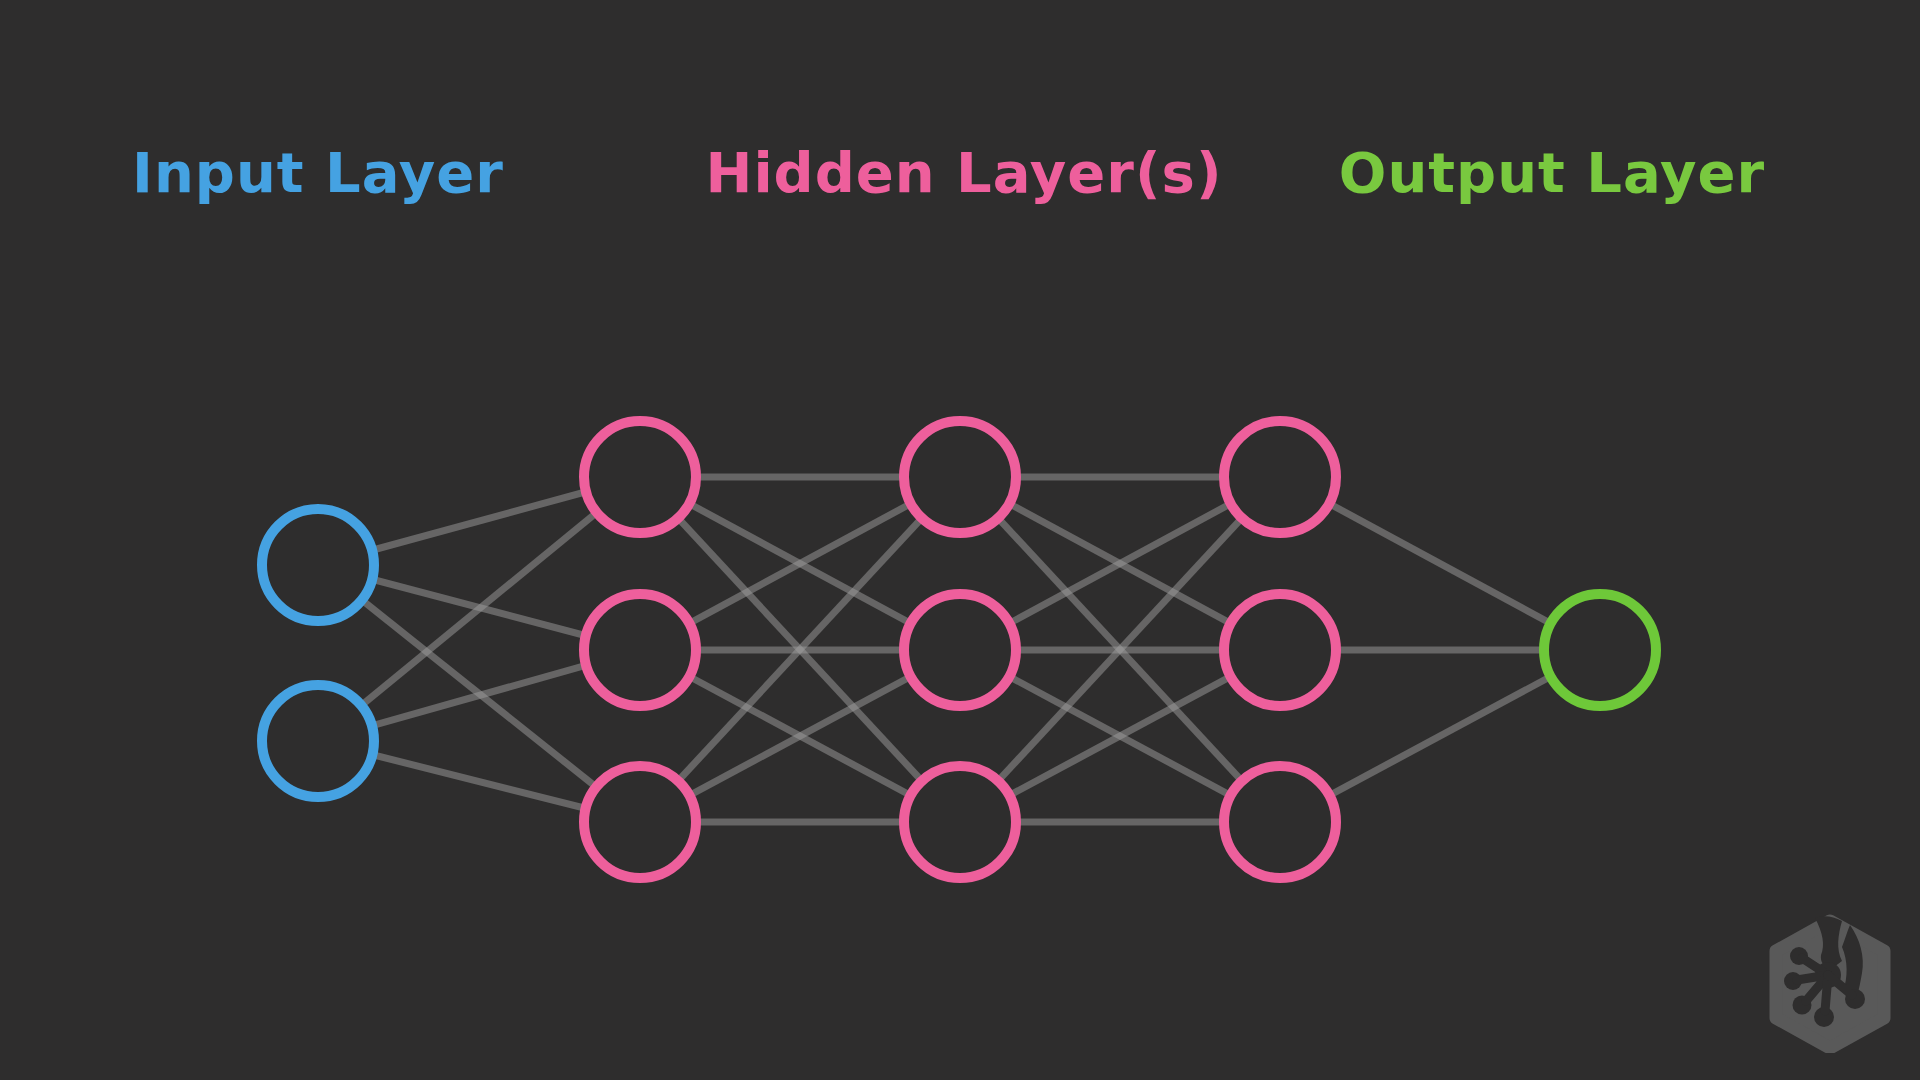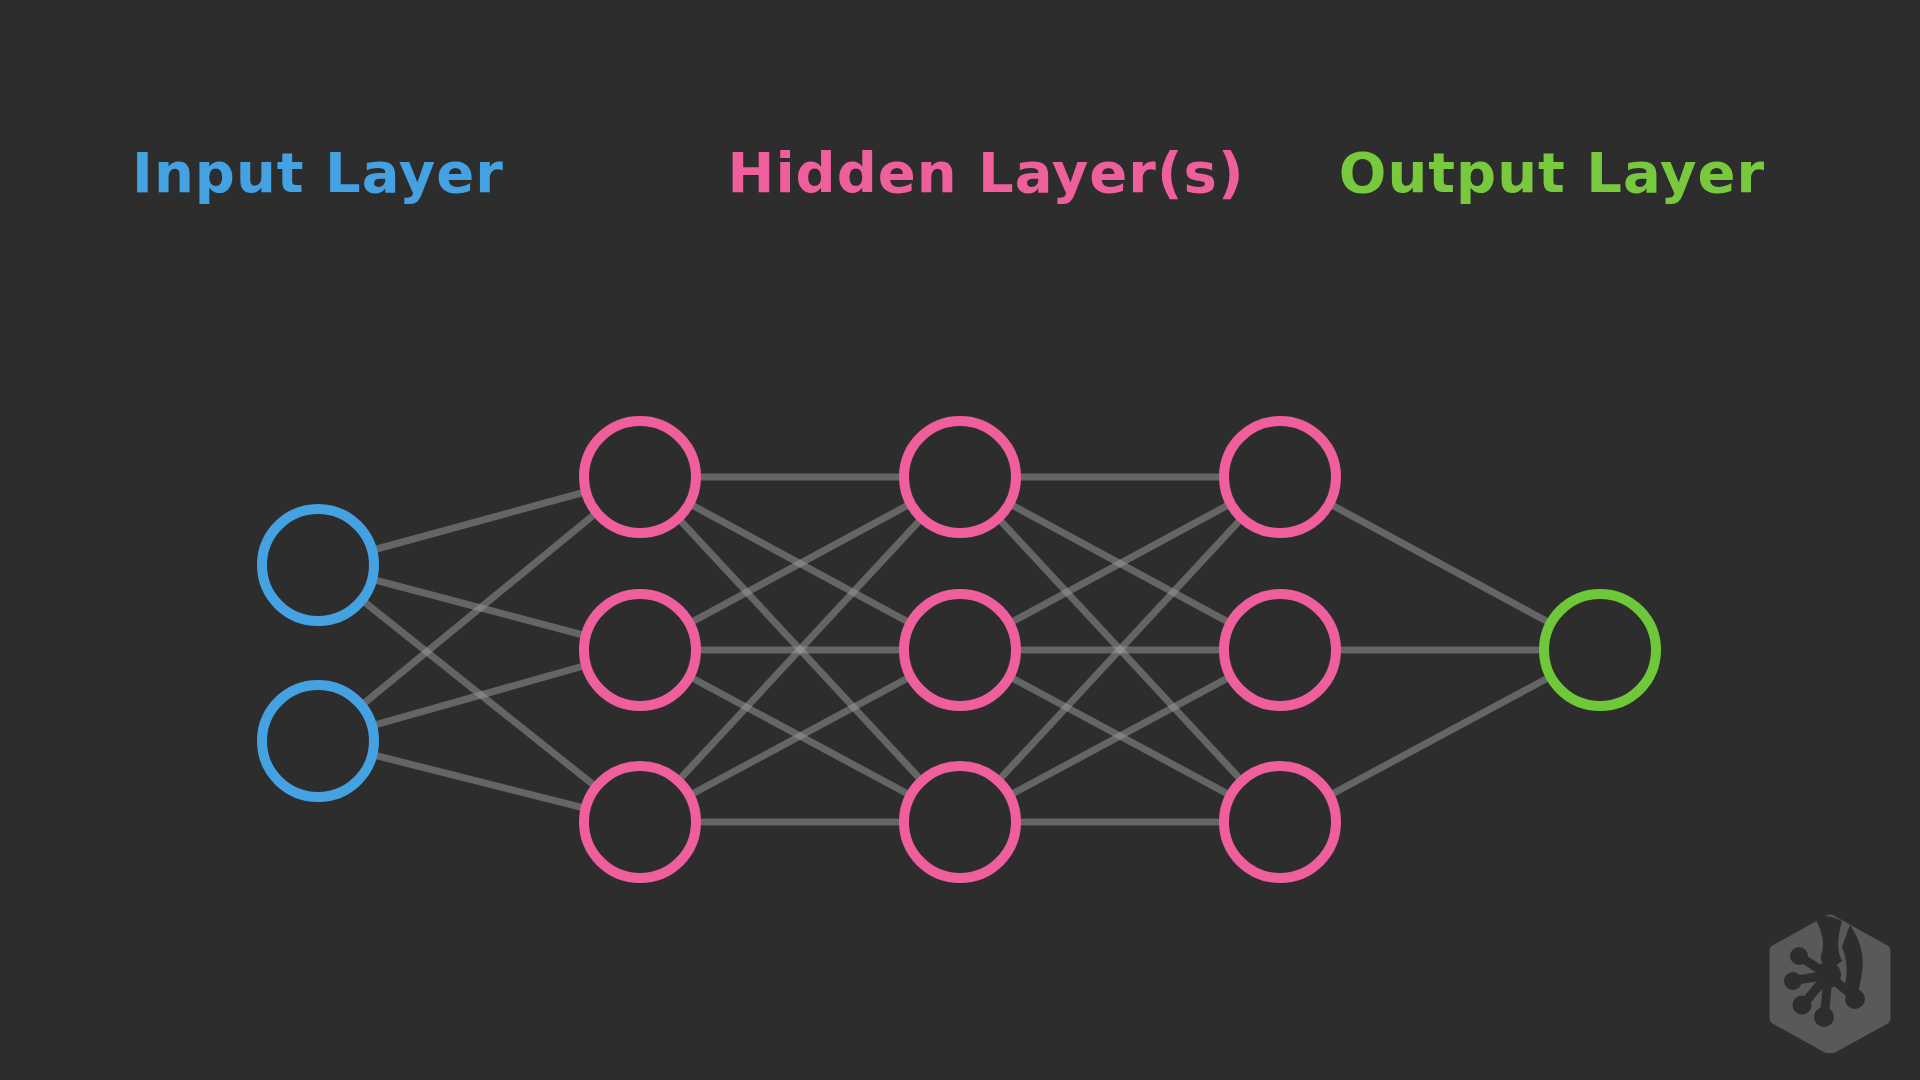--- a/index.html
+++ b/index.html
@@ -33,21 +33,21 @@
     position: absolute;
   }
 </style>
 </head>
 <body style="background: rgb(46, 45, 45);">
 
 <div class="stage" style="background: rgb(46, 45, 45);">
 
   <div class="layer-label" style="color: rgb(69, 162, 226); left: 318px; top: 172px;">Input Layer</div>
 
-  <div class="layer-label" style="color: rgb(238, 95, 156); left: 986px; top: 172px;">Hidden Layer(s)</div>
+  <div class="layer-label" style="color: rgb(238, 95, 156); left: 964px; top: 172px;">Hidden Layer(s)</div>
 
   <div class="layer-label" style="color: rgb(121, 201, 63); left: 1552px; top: 172px;">Output Layer</div>
 
   <svg class="net" viewBox="0 0 1920 1080">
       <line x1="318" y1="565" x2="640" y2="477" stroke="#9e9e9e" stroke-opacity="0.5" stroke-width="7"></line>
       <line x1="318" y1="565" x2="640" y2="650" stroke="#9e9e9e" stroke-opacity="0.5" stroke-width="7"></line>
       <line x1="318" y1="565" x2="640" y2="822" stroke="#9e9e9e" stroke-opacity="0.5" stroke-width="7"></line>
       <line x1="318" y1="741" x2="640" y2="477" stroke="#9e9e9e" stroke-opacity="0.5" stroke-width="7"></line>
       <line x1="318" y1="741" x2="640" y2="650" stroke="#9e9e9e" stroke-opacity="0.5" stroke-width="7"></line>
       <line x1="318" y1="741" x2="640" y2="822" stroke="#9e9e9e" stroke-opacity="0.5" stroke-width="7"></line>

